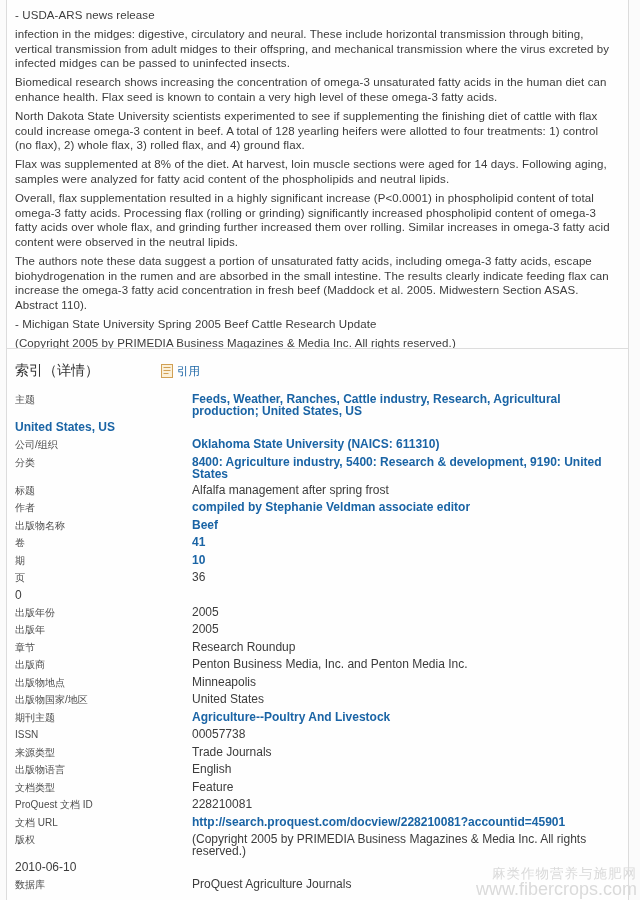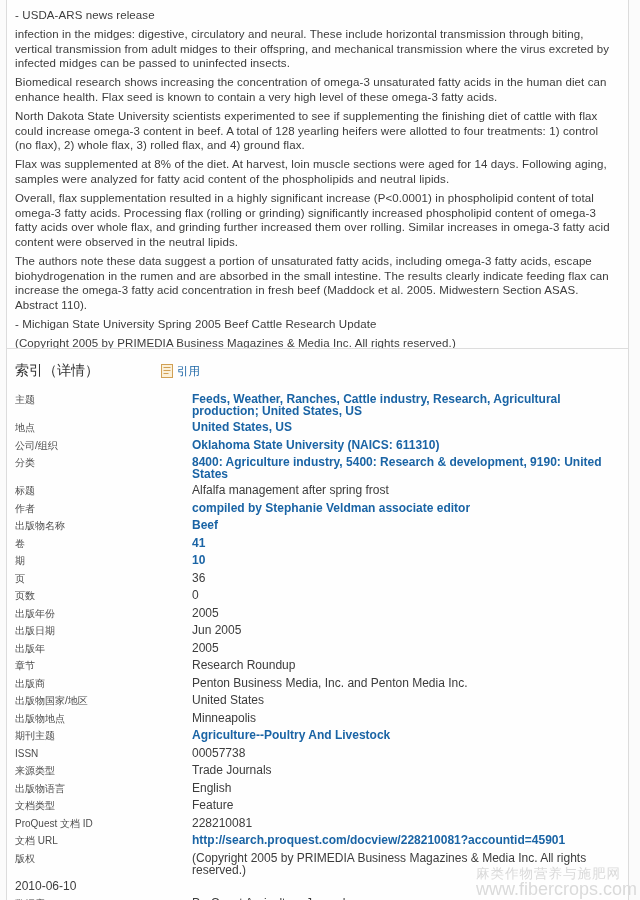--- a/index.html
+++ b/index.html
@@ -28,21 +28,21 @@
   .row { display:flex; padding:2px 0; min-height:17px; }
   .row .lbl {
     flex:0 0 177px; font-size:10px; line-height:13.5px; color:#4d4d4d;
   }
   .row .val {
     flex:1 1 auto; max-width:420px; font-size:12px; line-height:12px;
     color:#3c3c3c; word-wrap:break-word;
   }
   .row .val.link { color:#1a64a5; font-weight:bold; cursor:pointer; }
   .watermark {
-    position:absolute; right:3px; bottom:3px; 
+    position:absolute; right:3px; bottom:3px; text-align:right;
     color:#dadada; pointer-events:none; z-index:5;
   }
   .watermark .w1 { font-size:13.5px; line-height:15px; letter-spacing:1px; }
   .watermark .w2 { font-size:18px; line-height:16px; }
 </style>
 </head>
 <body>
 
 <div class="frame">
 
@@ -77,21 +77,20 @@
         </span>
         <span class="cite-label">引用</span>
       </div>
     </div>
     <div class="rows" id="index-rows">
         <div class="row">
     <span class="lbl">主题</span>
     <span class="val link">Feeds, Weather, Ranches, Cattle industry, Research, Agricultural production; United States, US</span>
   </div>
         <div class="row">
-    <span class="lbl">地点</span>
     <span class="val link">United States, US</span>
   </div>
         <div class="row">
     <span class="lbl">公司/组织</span>
     <span class="val link">Oklahoma State University (NAICS: 611310)</span>
   </div>
         <div class="row">
     <span class="lbl">分类</span>
     <span class="val link">8400: Agriculture industry, 5400: Research &amp; development, 9190: United States</span>
   </div>
@@ -113,50 +112,45 @@
   </div>
         <div class="row">
     <span class="lbl">期</span>
     <span class="val link">10</span>
   </div>
         <div class="row">
     <span class="lbl">页</span>
     <span class="val">36</span>
   </div>
         <div class="row">
-    <span class="lbl">页数</span>
     <span class="val">0</span>
   </div>
         <div class="row">
     <span class="lbl">出版年份</span>
     <span class="val">2005</span>
-  </div>
-        <div class="row">
-    <span class="lbl">出版日期</span>
-    <span class="val">Jun 2005</span>
   </div>
         <div class="row">
     <span class="lbl">出版年</span>
     <span class="val">2005</span>
   </div>
         <div class="row">
     <span class="lbl">章节</span>
     <span class="val">Research Roundup</span>
   </div>
         <div class="row">
     <span class="lbl">出版商</span>
     <span class="val">Penton Business Media, Inc. and Penton Media Inc.</span>
   </div>
         <div class="row">
+    <span class="lbl">出版物地点</span>
+    <span class="val">Minneapolis</span>
+  </div>
+        <div class="row">
     <span class="lbl">出版物国家/地区</span>
     <span class="val">United States</span>
-  </div>
-        <div class="row">
-    <span class="lbl">出版物地点</span>
-    <span class="val">Minneapolis</span>
   </div>
         <div class="row">
     <span class="lbl">期刊主题</span>
     <span class="val link">Agriculture--Poultry And Livestock</span>
   </div>
         <div class="row">
     <span class="lbl">ISSN</span>
     <span class="val">00057738</span>
   </div>
         <div class="row">

